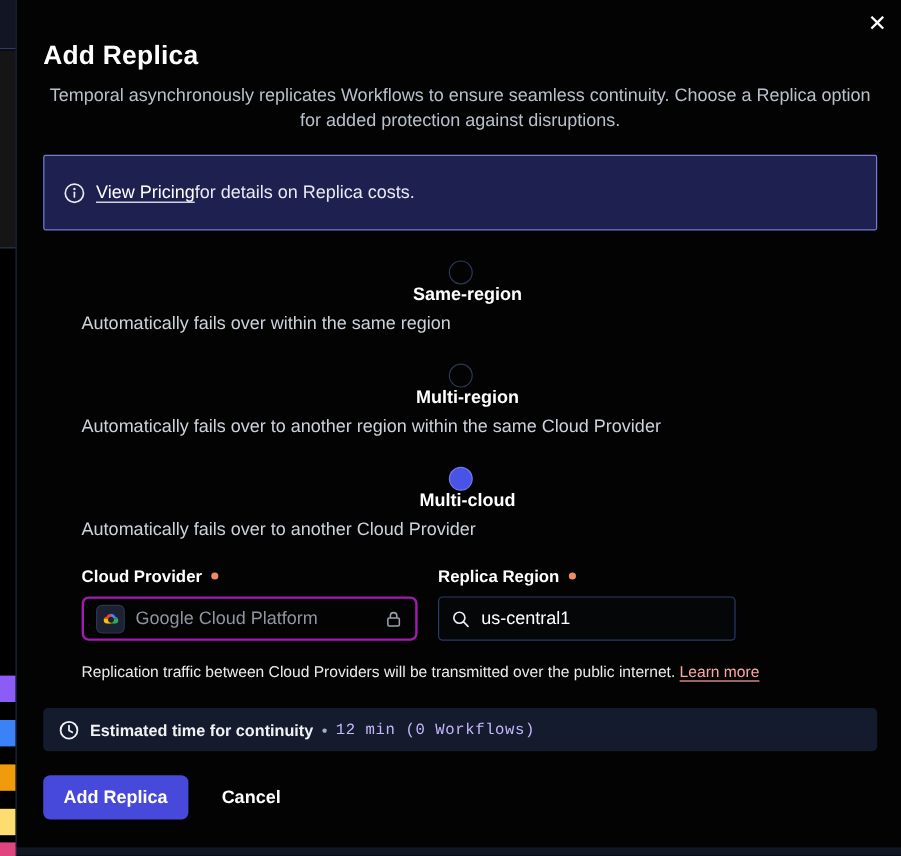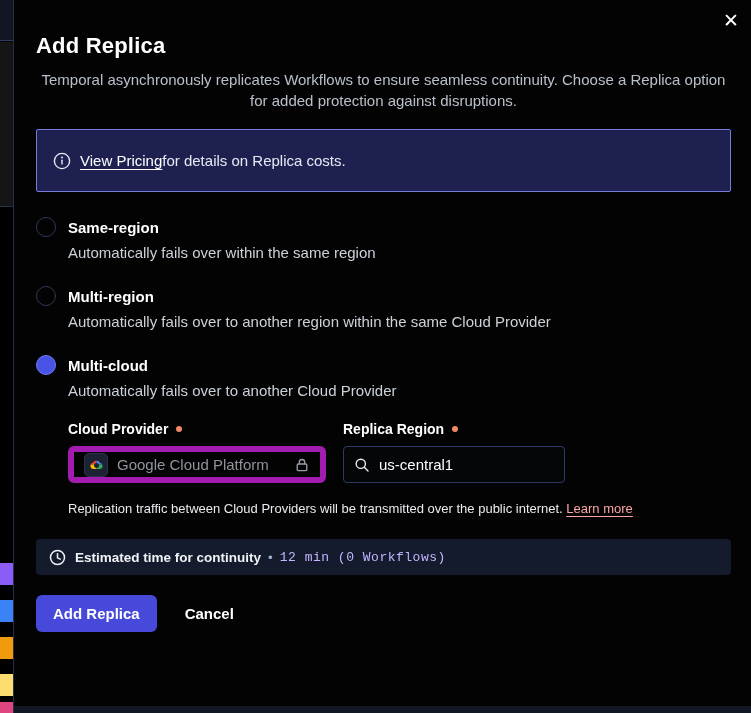--- a/index.html
+++ b/index.html
@@ -22,36 +22,36 @@
   .modal-title { margin-top:33px; font-size:22px; font-weight:700; letter-spacing:.2px; }
   .modal-desc { margin-top:10px; font-size:15px; line-height:21px; color:#b9c0cb; max-width:700px;text-align:center; }
 
   .pricing-banner { margin-top:18px; height:63px; background:#1e2150; border:1px solid #747bdc;
     border-radius:2px; display:flex; align-items:center; padding:0 16px; font-size:15px; color:#e8eaf2; }
   .pricing-banner .ico { display:flex; margin-right:9px; }
   .link { color:#fff; text-decoration:underline; text-underline-offset:3px; cursor:pointer; }
 
   .options { margin-top:25px; }
   .option { margin-bottom:25px; }
-  .option-row { display:flex; align-items:center; }
+  .option-row { display:flex; align-items:center;flex-direction:column; }
   .radio { width:20px; height:20px; border-radius:50%; border:1.5px solid #2c3a57; background:transparent;
     flex:0 0 20px; cursor:pointer; }
   .radio.selected { background:#4953e6; border:1.5px solid #707af0; }
   .option-label { margin-left:12px; font-size:15px; font-weight:700; }
   .option-desc { margin:7px 0 0 32px; font-size:15px; color:#ccd2da; }
 
   .mc-form { margin-left:32px; margin-top:22px; display:flex; gap:17px; }
   .field-label { font-size:14px; font-weight:700; display:flex; align-items:center; }
   .req-dot { width:6px; height:6px; border-radius:50%; background:#ef8a67; margin-left:8px; display:inline-block; }
   .field-box { margin-top:9px; height:37px; display:flex; align-items:center; }
-  .provider-box { width:258px; border:6px solid #a21caf; border-radius:6px; padding:0 10px; }
+  .provider-box { width:280px; border:2px solid #a21caf; border-radius:6px; padding:0 10px; }
   .provider-badge { width:24px; height:24px; border-radius:5px; background:#1d2233; border:1px solid #2c3350;
     display:flex; align-items:center; justify-content:center; margin-right:9px; }
   .provider-name { font-size:15px; color:#8f949e; flex:1; white-space:nowrap; overflow:hidden; }
-  .region-box { width:222px; border:1px solid #2c3a66; border-radius:4px; padding:0 10px; background:#050608; }
+  .region-box { width:248px; border:1px solid #2c3a66; border-radius:4px; padding:0 10px; background:#050608; }
   .region-input { background:transparent; border:none; outline:none; color:#fff; font-size:15px;
     font-family:"Liberation Sans", sans-serif; margin-left:9px; width:160px; }
 
   .traffic-note { margin-left:32px; margin-top:18px; font-size:13px; color:#e9ebee; }
 
   .estimate-banner { margin-top:23px; height:36px; background:#131b2d; border-radius:4px;
     display:flex; align-items:center; padding:0 13px; font-size:13.5px; }
   .estimate-label { font-weight:700; color:#f0f2f6; margin-left:9px; }
   .estimate-sep { color:#9fb0cb; margin:0 7px; }
   .estimate-value { font-family:Liberation Mono, monospace; color:#c4b5fd; font-size:13px; letter-spacing:.5px; }

